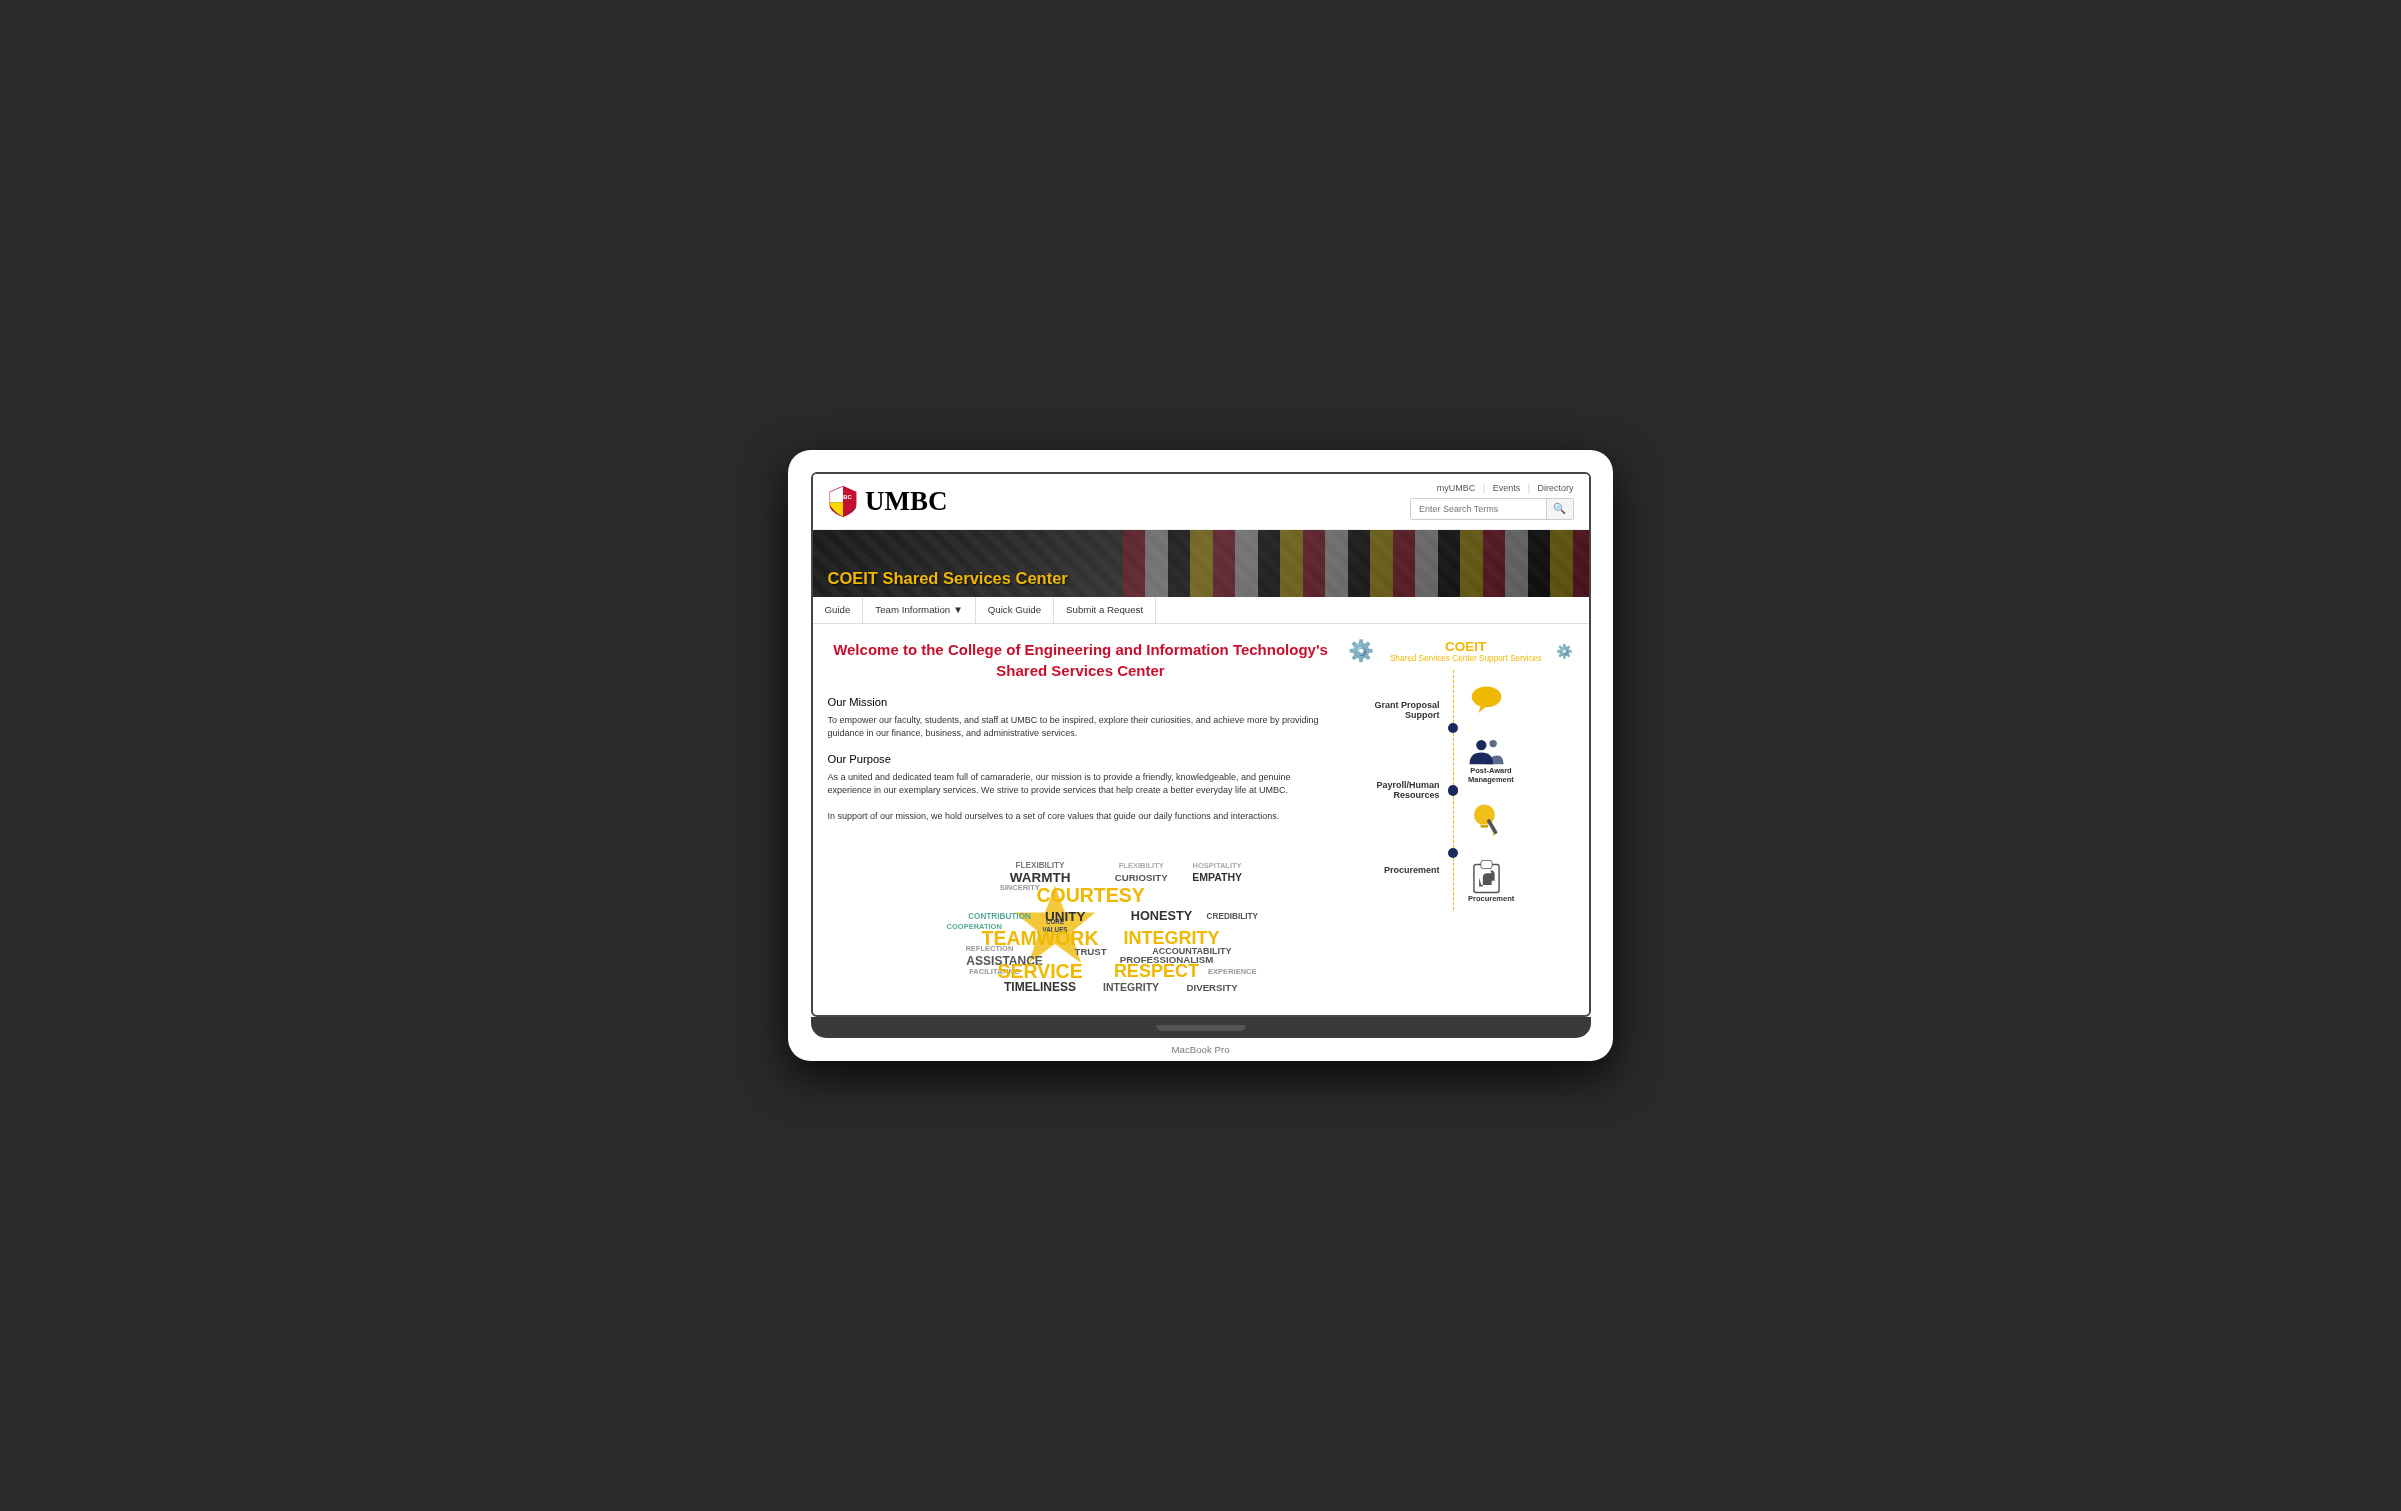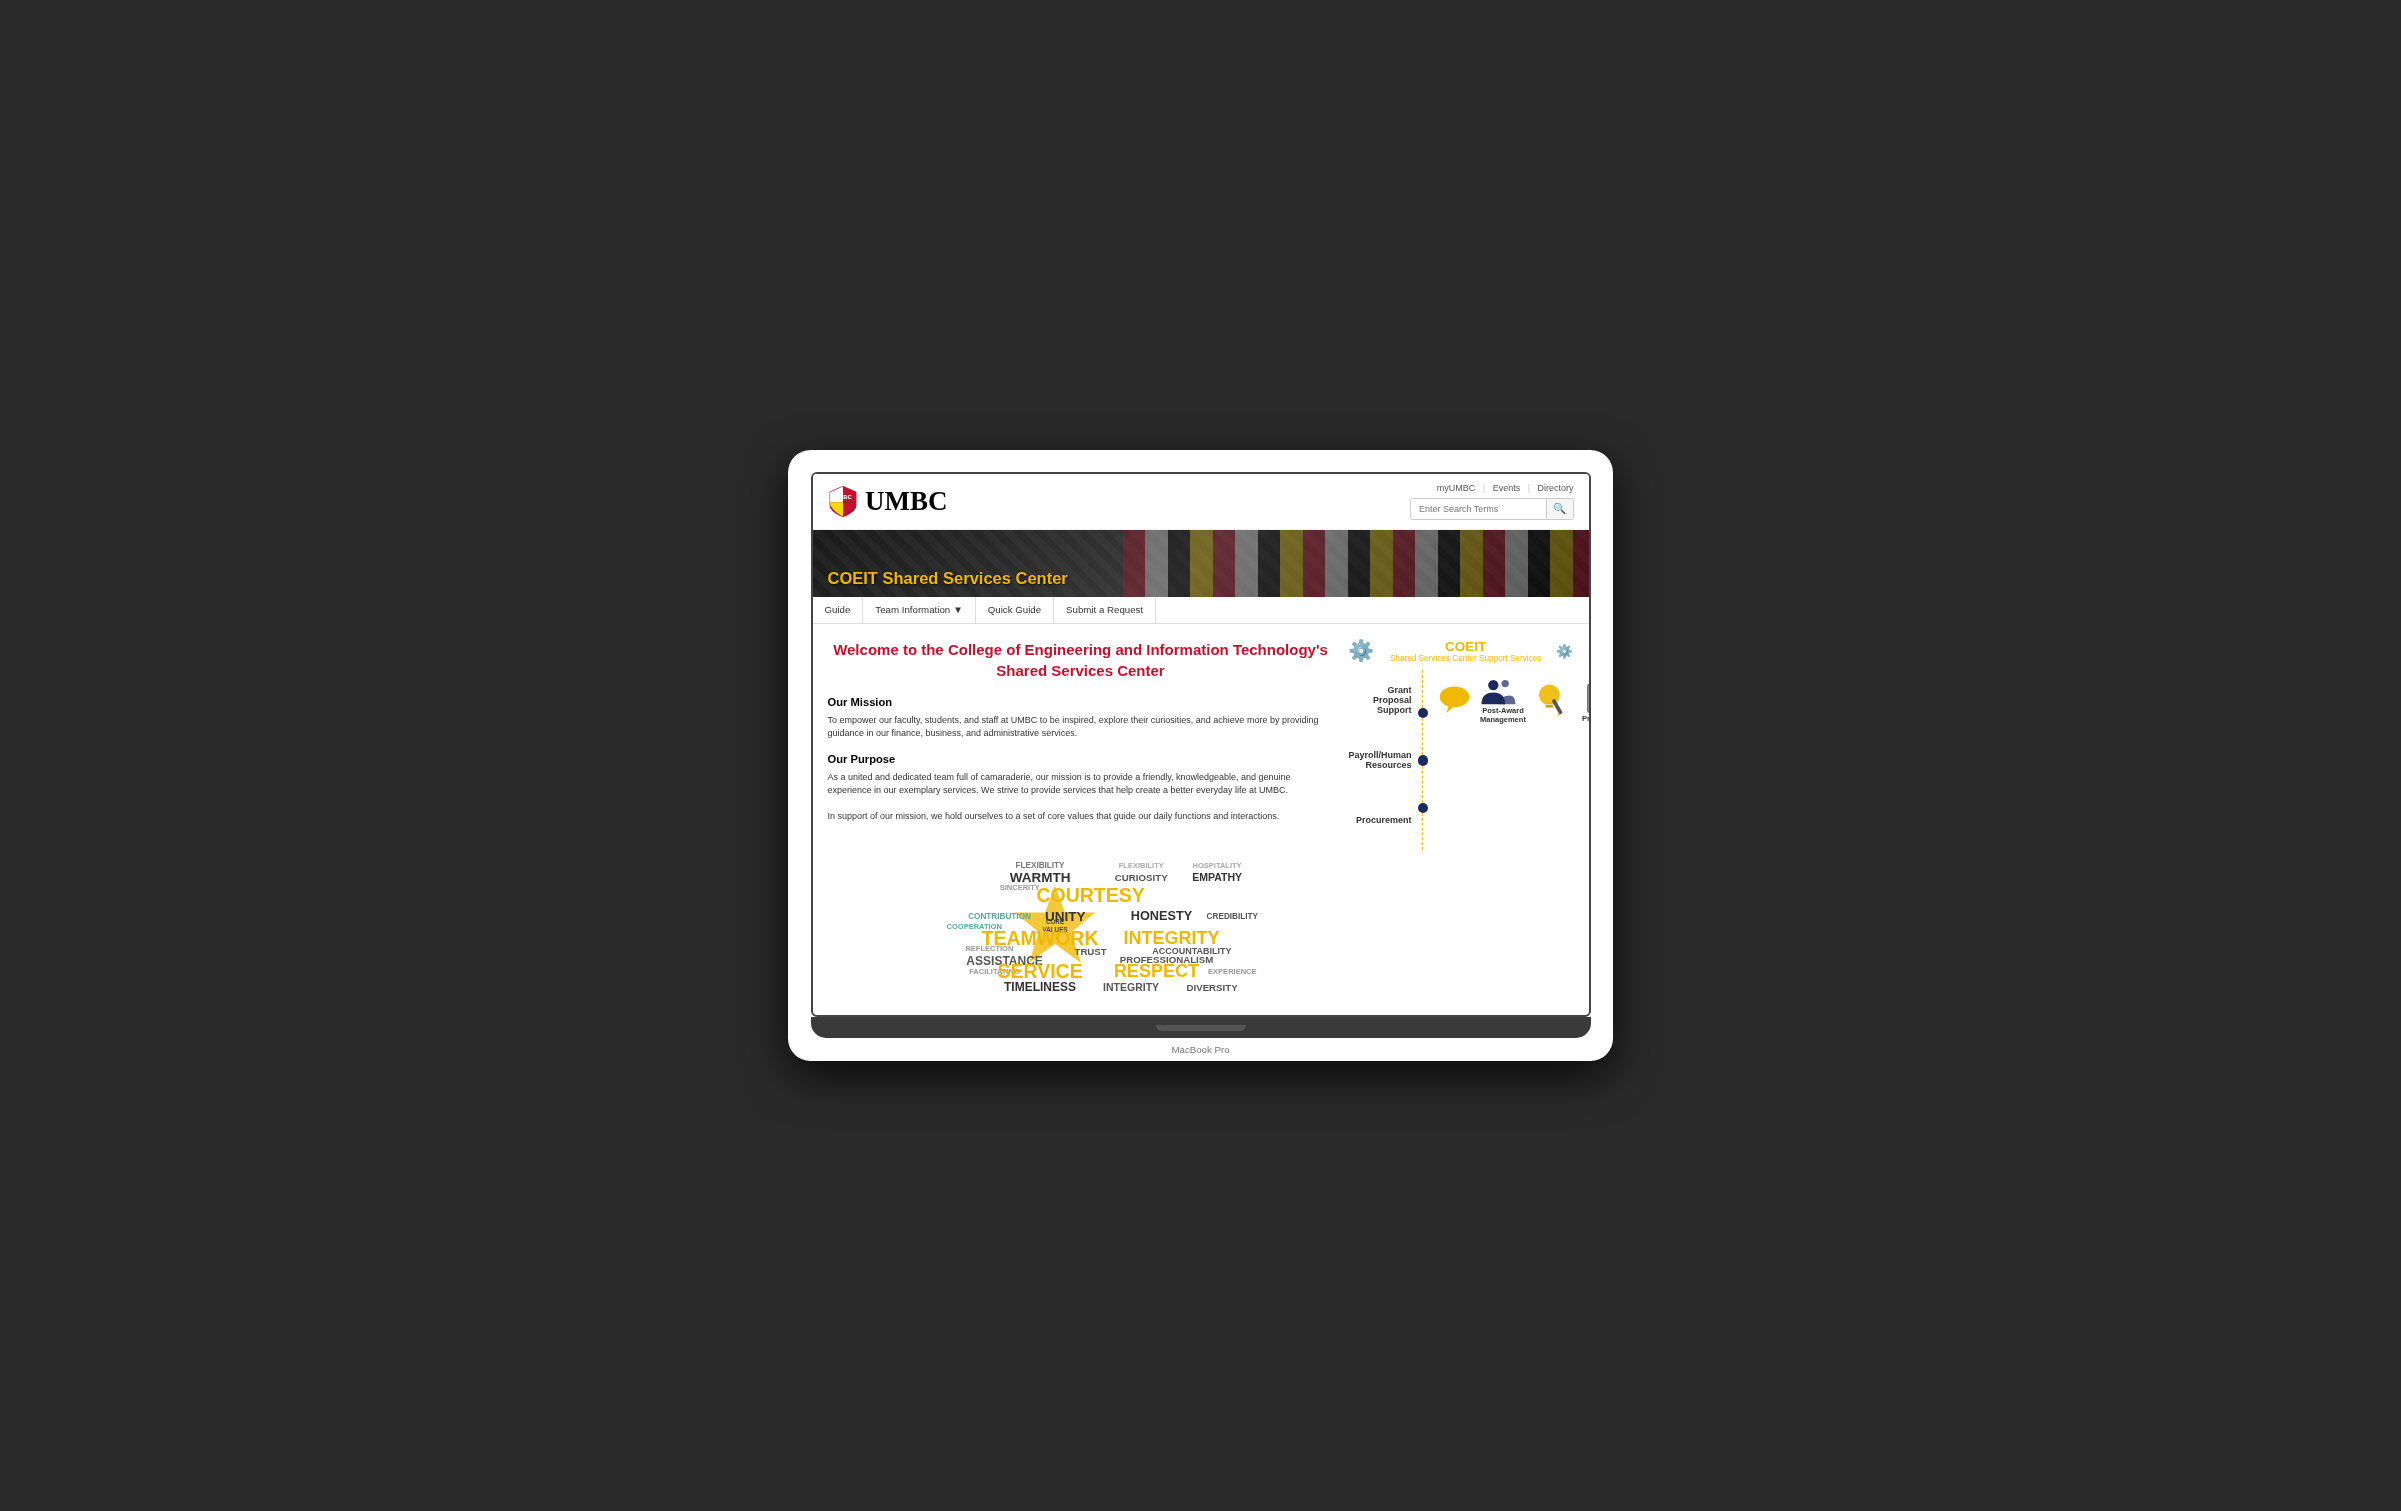--- a/index.html
+++ b/index.html
@@ -193,21 +193,21 @@
       text-align: center;
       color: #c8102e;
       font-size: 15px;
       font-weight: bold;
       margin-bottom: 15px;
       line-height: 1.4;
     }
 
     .section-heading {
       font-size: 11.2px;
-      font-weight: bold;
+      font-weight: normal;
       color: #000;
       margin-bottom: 6px;
     }
 
     .section-text {
       font-size: 9px;
       color: #333;
       line-height: 1.5;
       margin-bottom: 12px;
     }
@@ -403,21 +403,21 @@
             <div style="display:flex;flex-direction:column;align-items:center;width:15px;">
               <div style="flex:1;border-left:1.5px dashed #f0b800;"></div>
               <div style="width:10.5px;height:10.5px;background:#1a2a5e;border-radius:50%;flex-shrink:0;"></div>
               <div style="flex:1;border-left:1.5px dashed #f0b800;"></div>
               <div style="width:10.5px;height:10.5px;background:#1a2a5e;border-radius:50%;flex-shrink:0;"></div>
               <div style="flex:1;border-left:1.5px dashed #f0b800;"></div>
               <div style="width:10.5px;height:10.5px;background:#1a2a5e;border-radius:50%;flex-shrink:0;"></div>
               <div style="flex:1;border-left:1.5px dashed #f0b800;"></div>
             </div>
 
-            <div style="display:flex;flex-direction:row;">
+            <div style="display:flex;flex-direction:column;">
 
               <div style="height:60px;display:flex;align-items:center;padding-left:7.5px;">
                 <svg width="37" height="37" viewBox="0 0 50 50">
                   <ellipse cx="25" cy="20" rx="20" ry="14" fill="#f0b800"></ellipse>
                   <polygon points="18,30 14,42 28,30" fill="#f0b800"></polygon>
                 </svg>
               </div>
 
               <div style="height:60px;display:flex;flex-direction:column;align-items:flex-start;justify-content:center;padding-left:7.5px;">
                 <svg width="37" height="30" viewBox="0 0 50 40">

